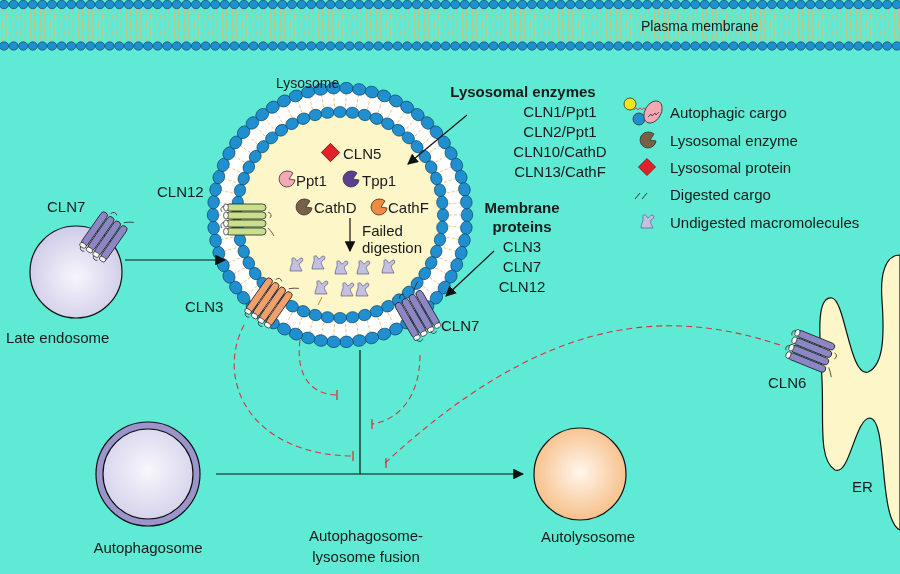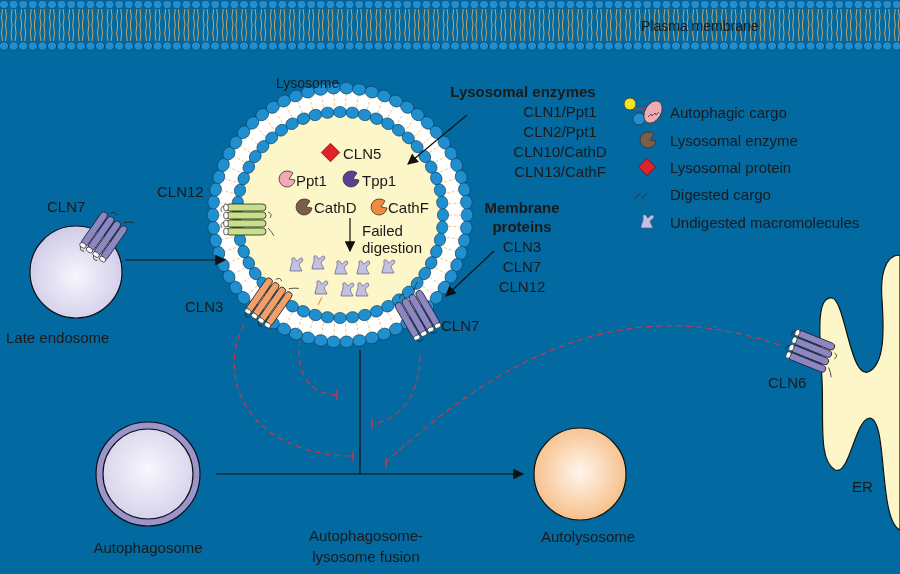--- a/index.html
+++ b/index.html
@@ -1,16 +1,16 @@
 <!DOCTYPE html>
 <html><head>
 <meta charset="utf-8">
 <style>
   html, body { margin: 0; padding: 0; background: #ffffff; }
-  #stage { position: relative; width: 900px; height: 574px; overflow: hidden; background: #0369a1; }
+  #stage { position: relative; width: 900px; height: 574px; overflow: hidden; background: #5eead4; }
   svg text { font-family: "Liberation Sans", "DejaVu Sans", sans-serif; fill: #1a1a1a; }
   .lbl { font-size: 15px; }
   .lbl-bold { font-size: 15px; font-weight: bold; }
   .lbl-sm { font-size: 14px; }
 </style>
 </head>
 <body>
 
 <div id="stage">
 <svg id="svg" width="900" height="574" viewBox="0 0 900 574" xmlns="http://www.w3.org/2000/svg">

